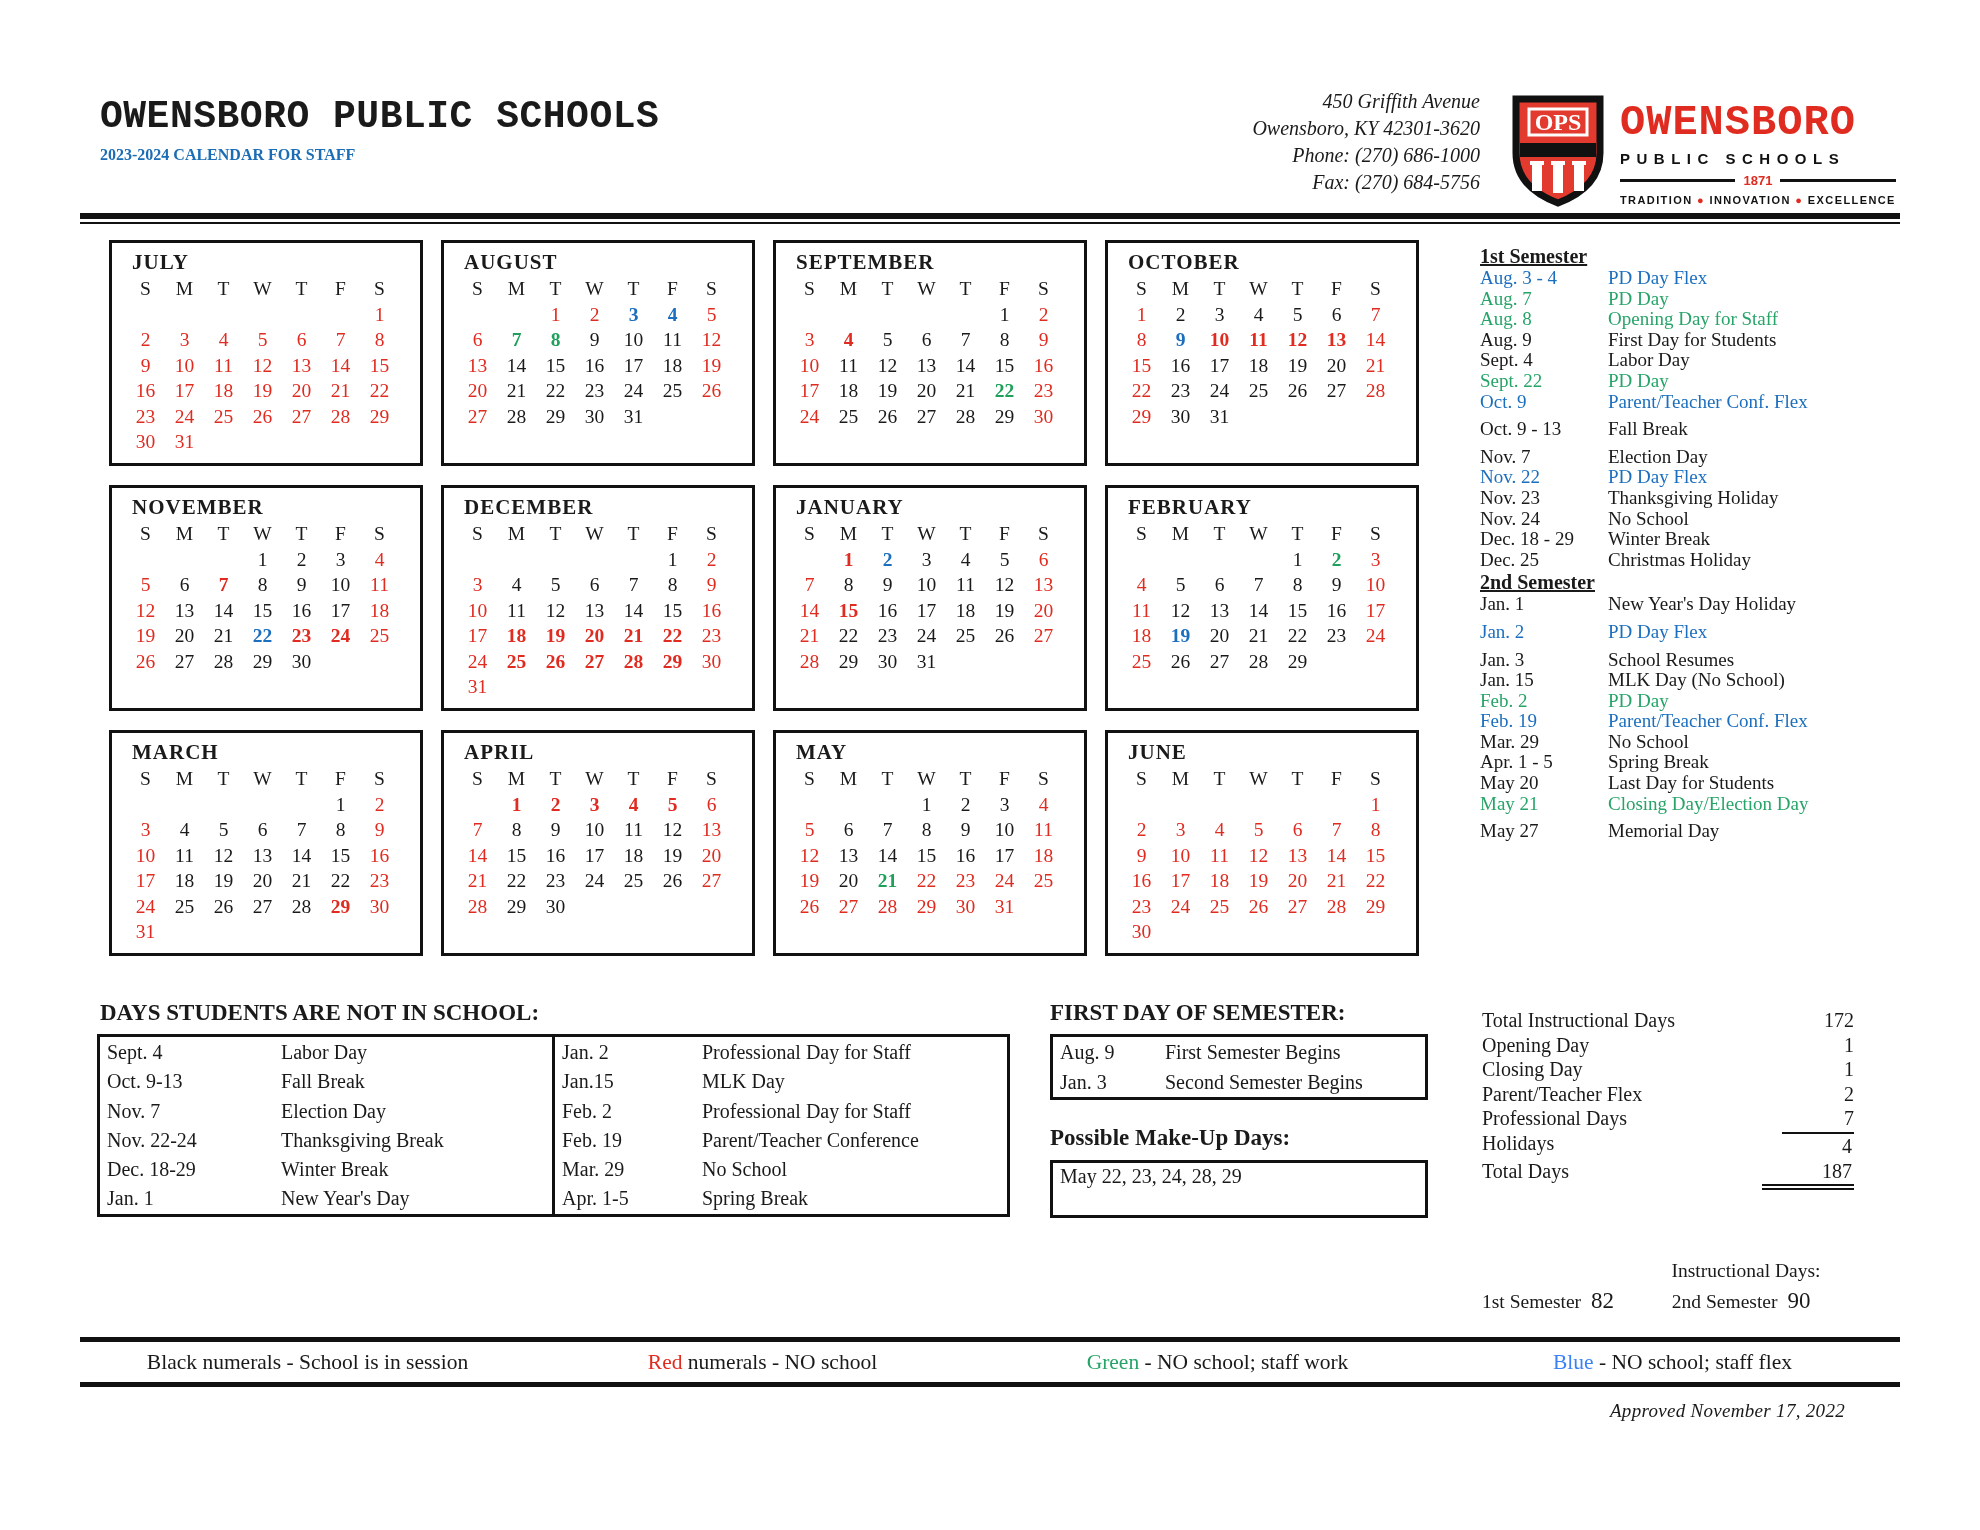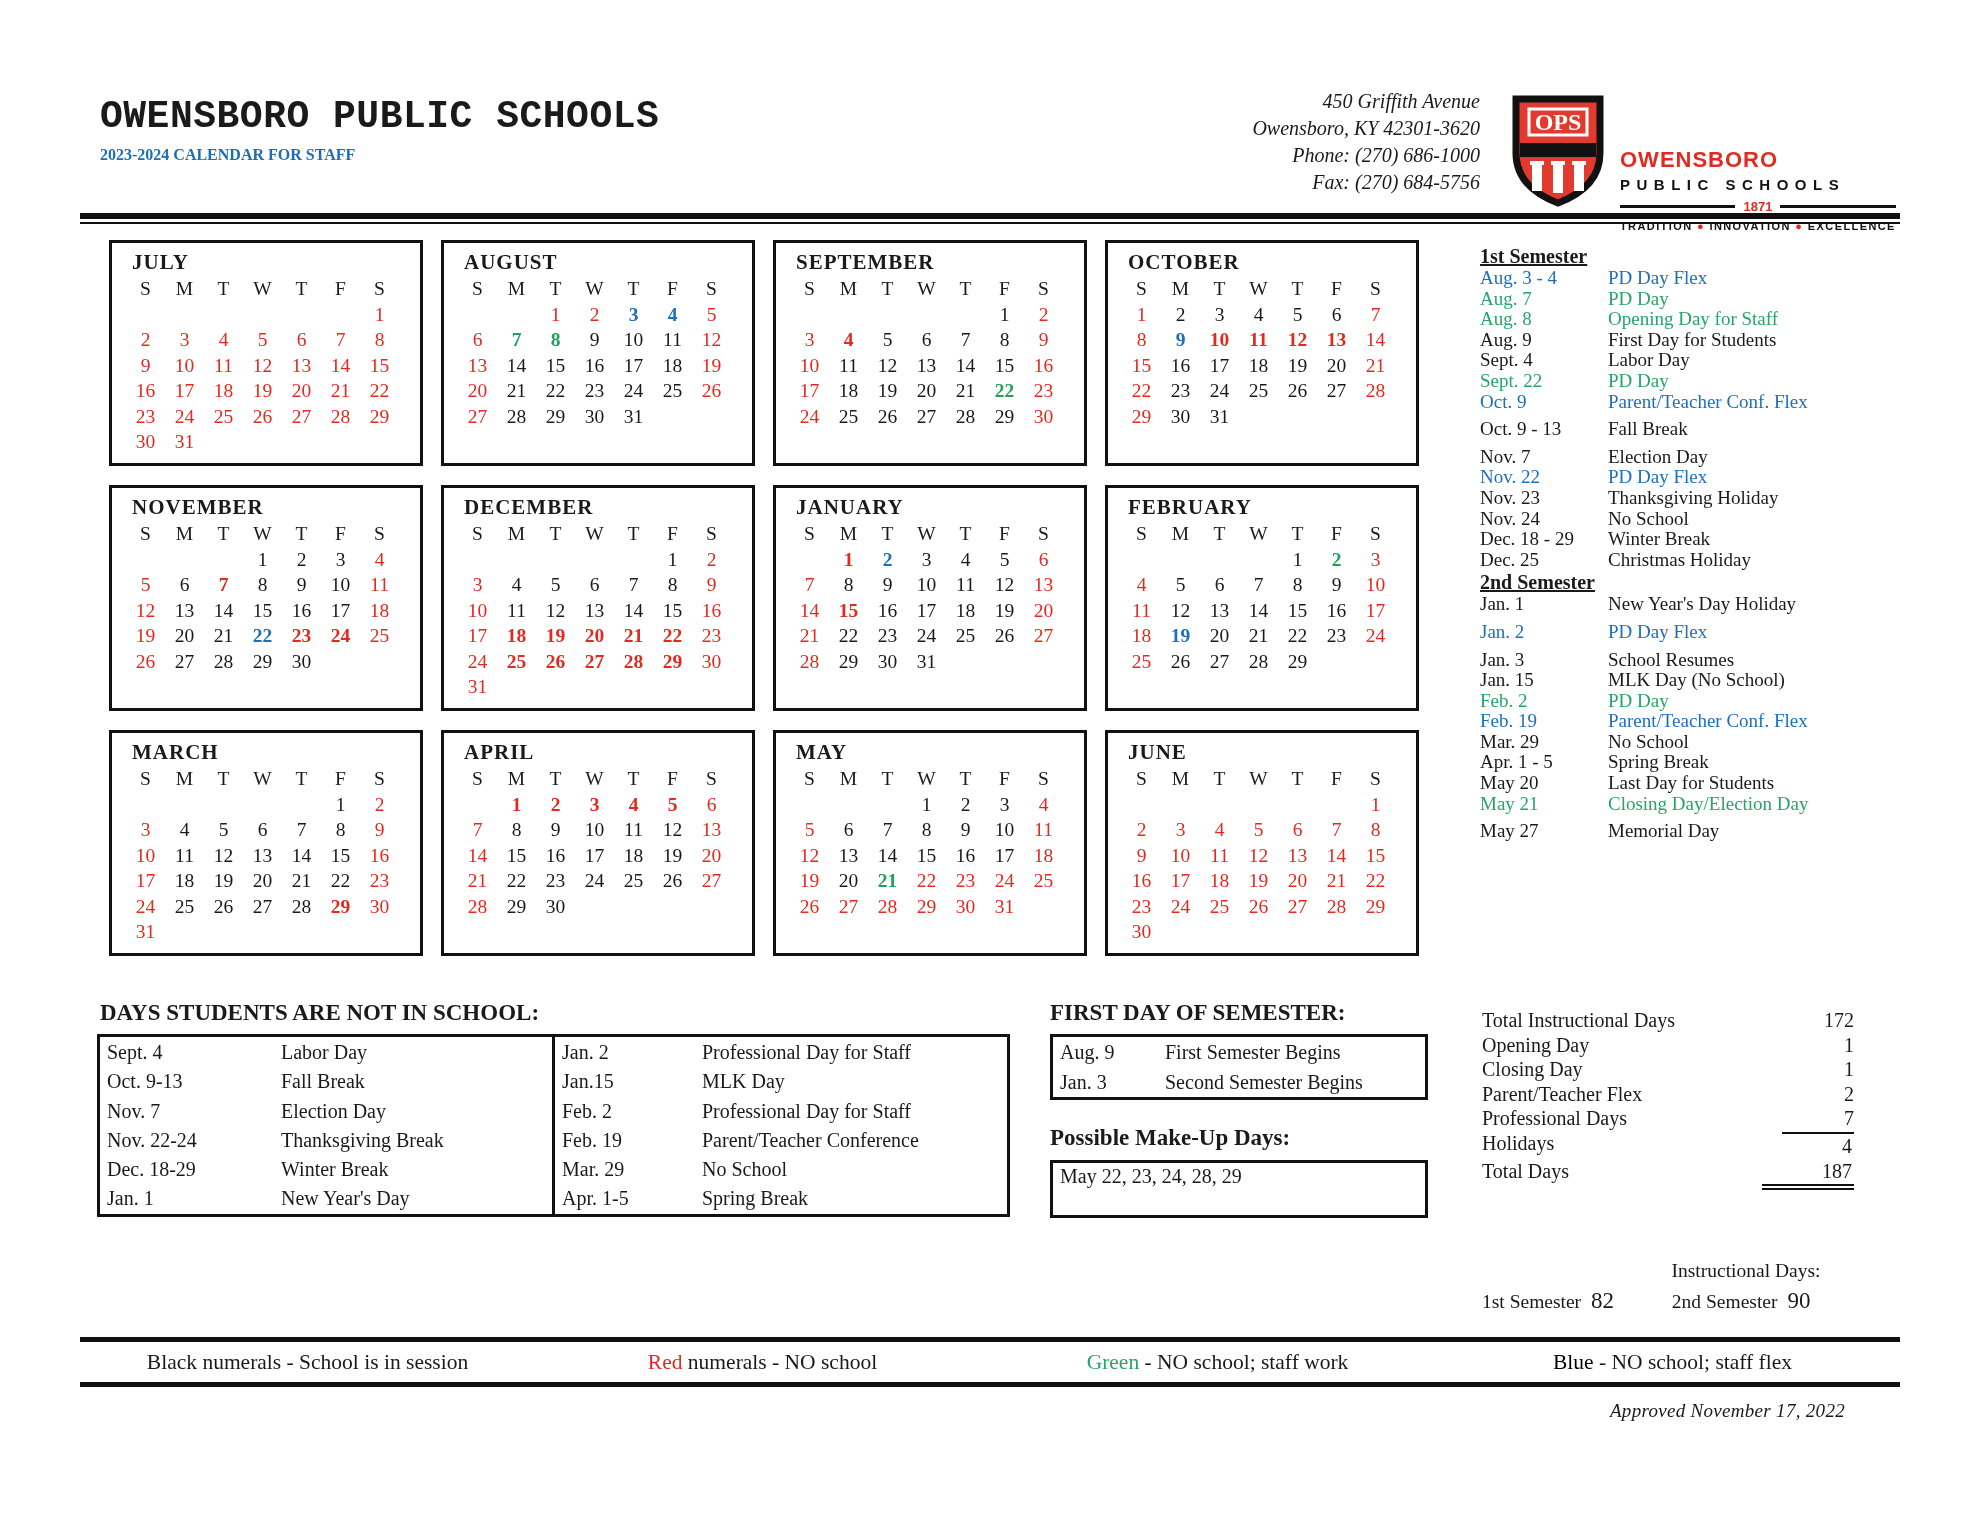--- a/index.html
+++ b/index.html
@@ -8,22 +8,22 @@
     font-family:"Liberation Serif", serif;color:#1a1a1a;overflow:hidden;
   }
   
   .hdr-title{position:absolute;left:100px;top:95px;}
   .school-name{font-size:38px;font-weight:bold;letter-spacing:.5px;margin:0;font-family:Liberation Mono, monospace;}
   .subtitle{font-size:16px;font-weight:bold;color:#1b6db5;margin-top:8px;}
   .address{position:absolute;left:1080px;top:88px;width:400px;text-align:right;
     font-size:20px;line-height:27px;font-style:italic;}
   .logo{position:absolute;left:1512px;top:95px;display:flex;gap:16px;align-items:flex-start;}
   .logo-text{padding-top:4px;}
-  .logo-name1{font-size:22px;font-weight:bold;color:#e02b20;letter-spacing:1px;
-    font-family:Liberation Sans, sans-serif;margin-top:48px;}
+  .logo-name1{font-size:42px;font-weight:bold;color:#e02b20;letter-spacing:1px;
+    font-family:Liberation Mono, monospace;}
   .logo-name2{font-size:15px;font-weight:bold;letter-spacing:6.5px;color:#111;
     font-family:"Liberation Sans", sans-serif;margin-top:3px;}
   .logo-yearline{display:flex;align-items:center;gap:8px;margin-top:6px;}
   .logo-yearline .bar{flex:1;height:3px;background:#111;}
   .logo-year{font-size:13px;font-weight:bold;color:#e02b20;
     font-family:"Liberation Sans", sans-serif;}
   .logo-motto{font-size:11px;font-weight:bold;letter-spacing:1.4px;color:#111;
     font-family:"Liberation Sans", sans-serif;margin-top:6px;white-space:nowrap;}
   .logo-motto .dot{color:#e02b20;font-size:11px;}
   .hdr-rule{position:absolute;left:80px;width:1820px;top:213px;height:3px;
@@ -906,16 +906,16 @@
     <span>1st Semester</span><span class="instr-num">82</span>
     <span style="display:inline-block;width:28px;"></span>
     <span>2nd Semester</span><span class="instr-num">90</span>
   </div>
 </div>
 
 <div id="legend">
     <span class="leg-item"><span style="color: rgb(26, 26, 26);">Black</span><span> numerals - School is in session</span></span>
     <span class="leg-item"><span style="color: rgb(224, 43, 32);">Red</span><span> numerals - NO school</span></span>
     <span class="leg-item"><span style="color: rgb(39, 164, 104);">Green</span><span> - NO school; staff work</span></span>
-    <span class="leg-item"><span style="color: #000000;">Blue</span><span> - NO school; staff flex</span></span>
+    <span class="leg-item"><span style="color: #3b82f6;">Blue</span><span> - NO school; staff flex</span></span>
   </div>
 
 <div id="approved">Approved November 17, 2022</div>
 
 </body></html>

